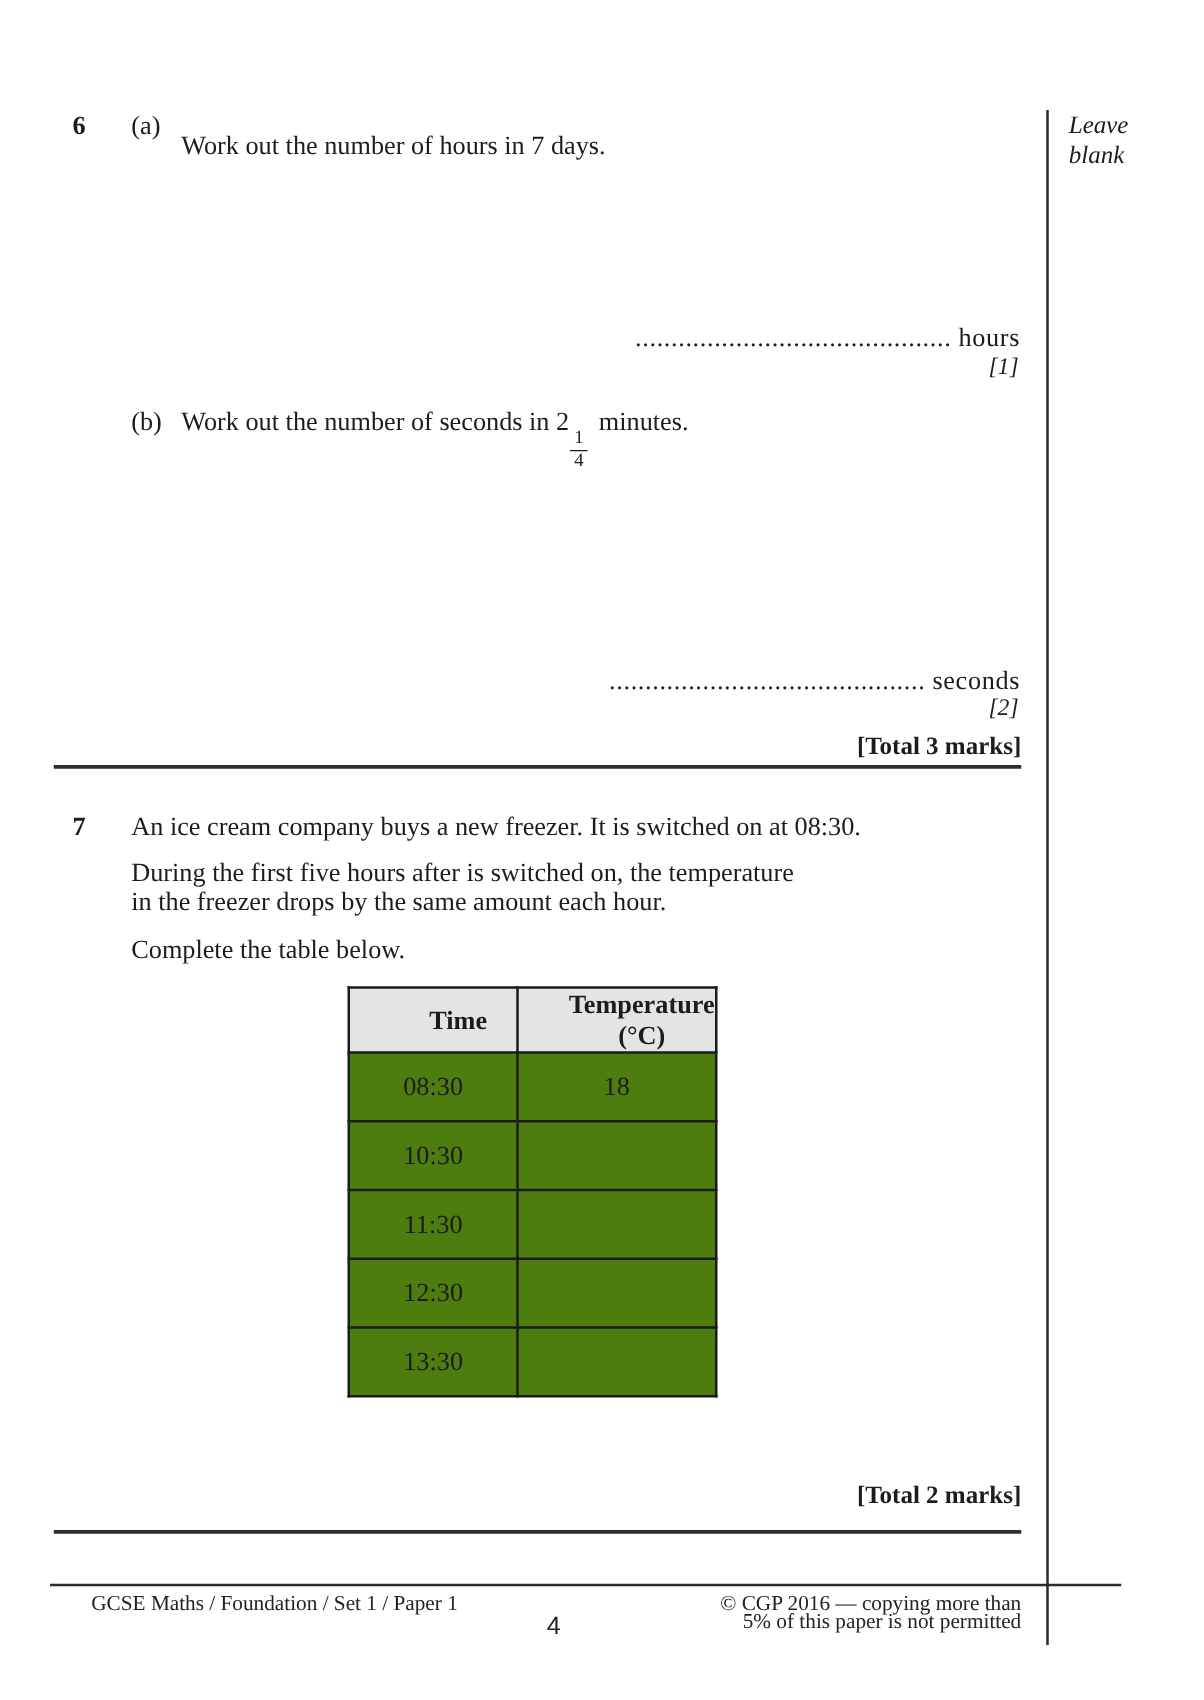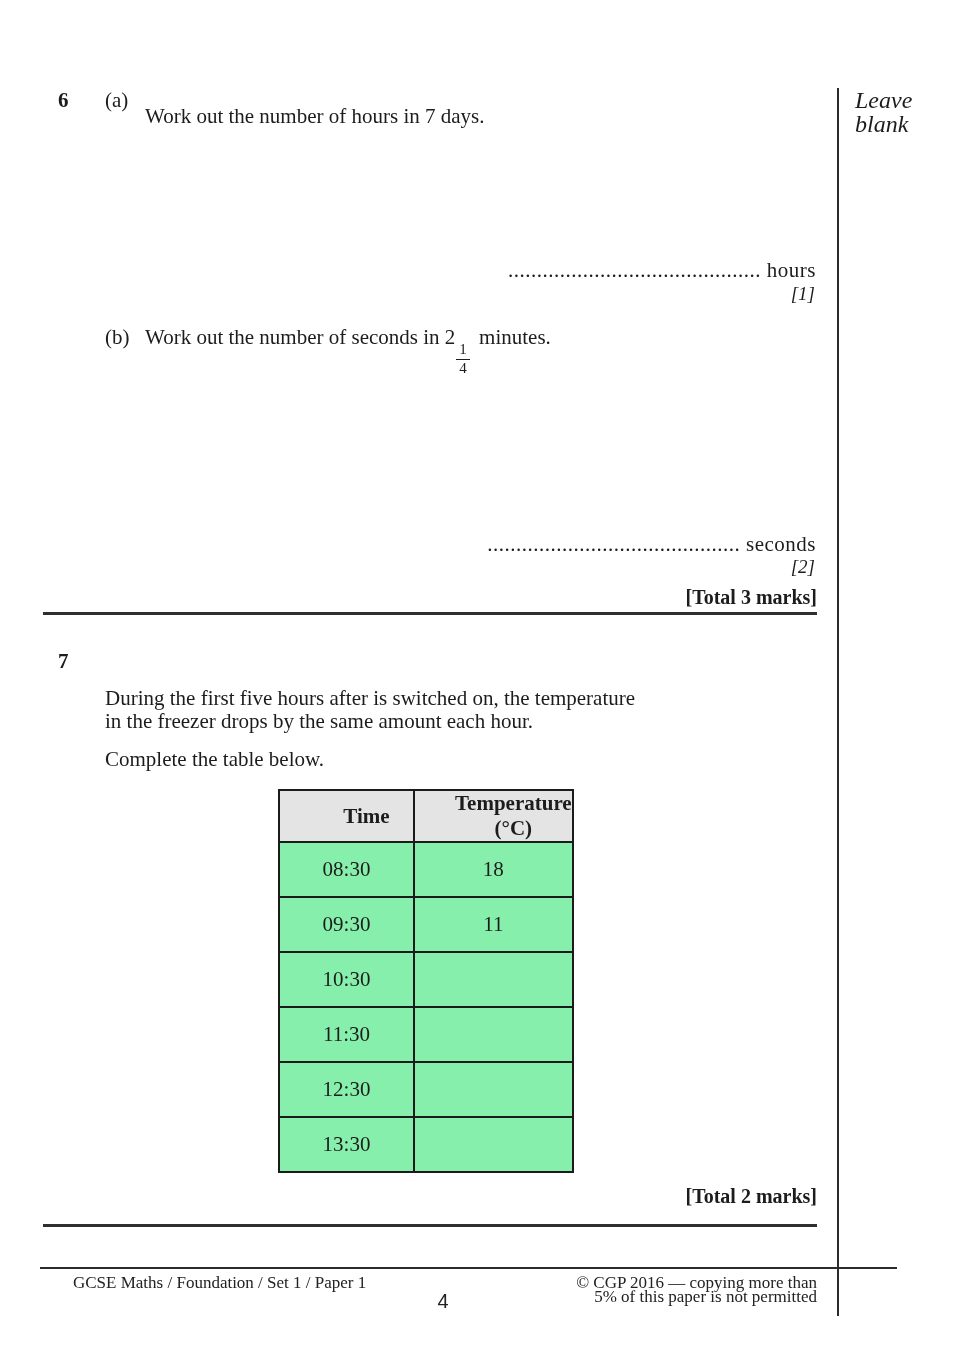--- a/index.html
+++ b/index.html
@@ -21,21 +21,21 @@
   
   .margin-rule {
     position: absolute;
     left: 837px; top: 88px;
     width: 2px; height: 1228px;
     background: #2b2b2b;
   }
   .leave-blank {
     position: absolute;
     left: 855px; top: 88px;
-    font-size: 24px; line-height: 24px;
+    font-size: 20px; line-height: 24px;
     font-style: italic;
   }
 
   
   .answer-line {
     position: absolute;
     right: 147px;
     font-size: 21px;
     white-space: nowrap;
     letter-spacing: 0.5px;
@@ -91,21 +91,21 @@
     border: 2.5px solid #1b1b1b;
     text-align: center;
     vertical-align: middle;
   }
   .freezer-table th {
     background: #e4e4e4;
     font-weight: bold;
     height: 42px;
     padding-left: 40px;
   }
-  .freezer-table td { height: 55px; background: #86efac; }
+  .freezer-table td { height: 55px; background: #4d7c0f; }
   .col-time { width: 135px; }
   .col-temp { width: 142px; }
 
   
   .footer-text {
     font-family: Liberation Serif, serif;
     font-size: 17px;
     line-height: 14px;
     color: #222;
     margin-left: 28px;
@@ -143,41 +143,38 @@
         <span class="num">1</span>
         <span class="den">4</span>
       </span> <span>minutes.</span></div>
 
   <div class="answer-line" style="top:532px;"><span>............................................</span> <span>seconds</span></div>
   <div class="marks" style="top:556px;">[2]</div>
   <div class="total-marks" style="top:586px;">[Total 3 marks]</div>
   <div class="hrule" style="top:612px;"></div>
 
   <div class="abs qtext bold" style="left:58px; top:649px;">7</div>
+  <div class="abs qtext" style="left:105px; top:649px;">An ice cream company buys a new freezer.  It is switched on at 08:30.</div>
   <div class="abs qtext" style="left:105px; top:747px;">Complete the table below.</div>
   <div class="abs qtext" style="left:105px; top:687px; line-height:23px;">
     <div>During the first five hours after is switched on, the temperature</div>
     <div>in the freezer drops by the same amount each hour.</div>
   </div>
 
   <table class="freezer-table">
     <thead>
       <tr>
         <th class="col-time">Time</th>
         <th class="col-temp">Temperature (°C)</th>
       </tr>
     </thead>
     <tbody>
       <tr>
         <td>08:30</td>
         <td>18</td>
-      </tr>
-      <tr>
-        <td>09:30</td>
-        <td>11</td>
       </tr>
       <tr>
         <td>10:30</td>
         <td></td>
       </tr>
       <tr>
         <td>11:30</td>
         <td></td>
       </tr>
       <tr>

